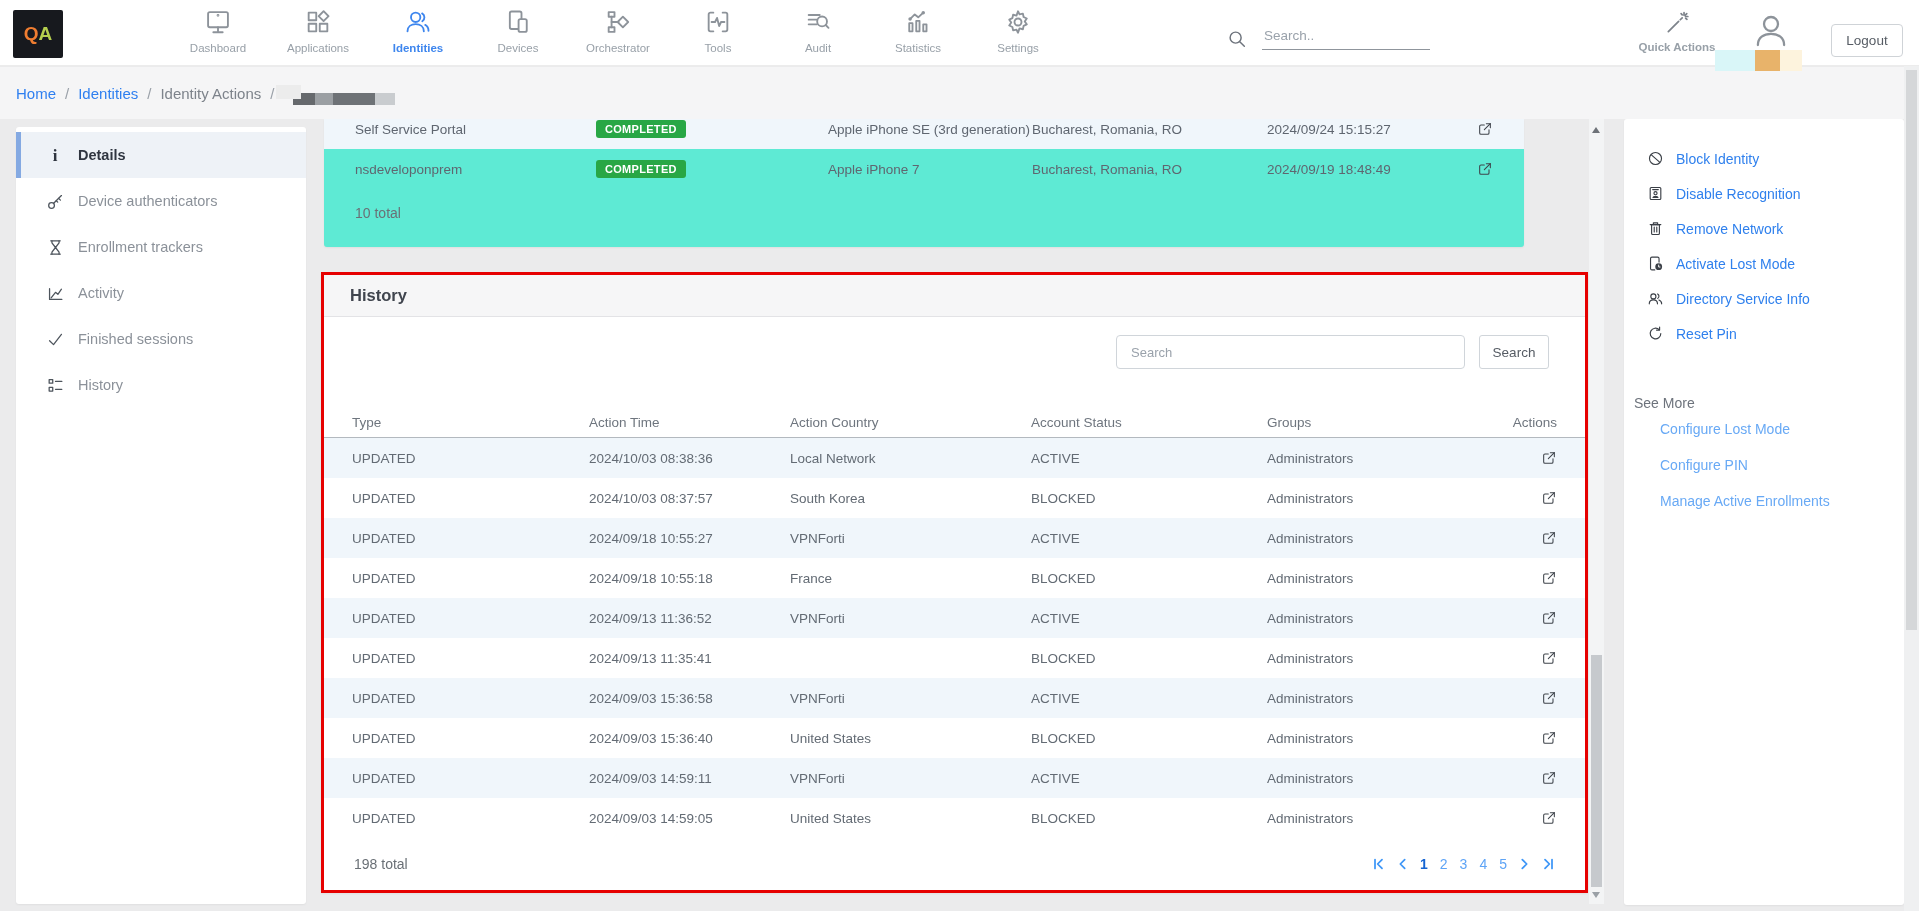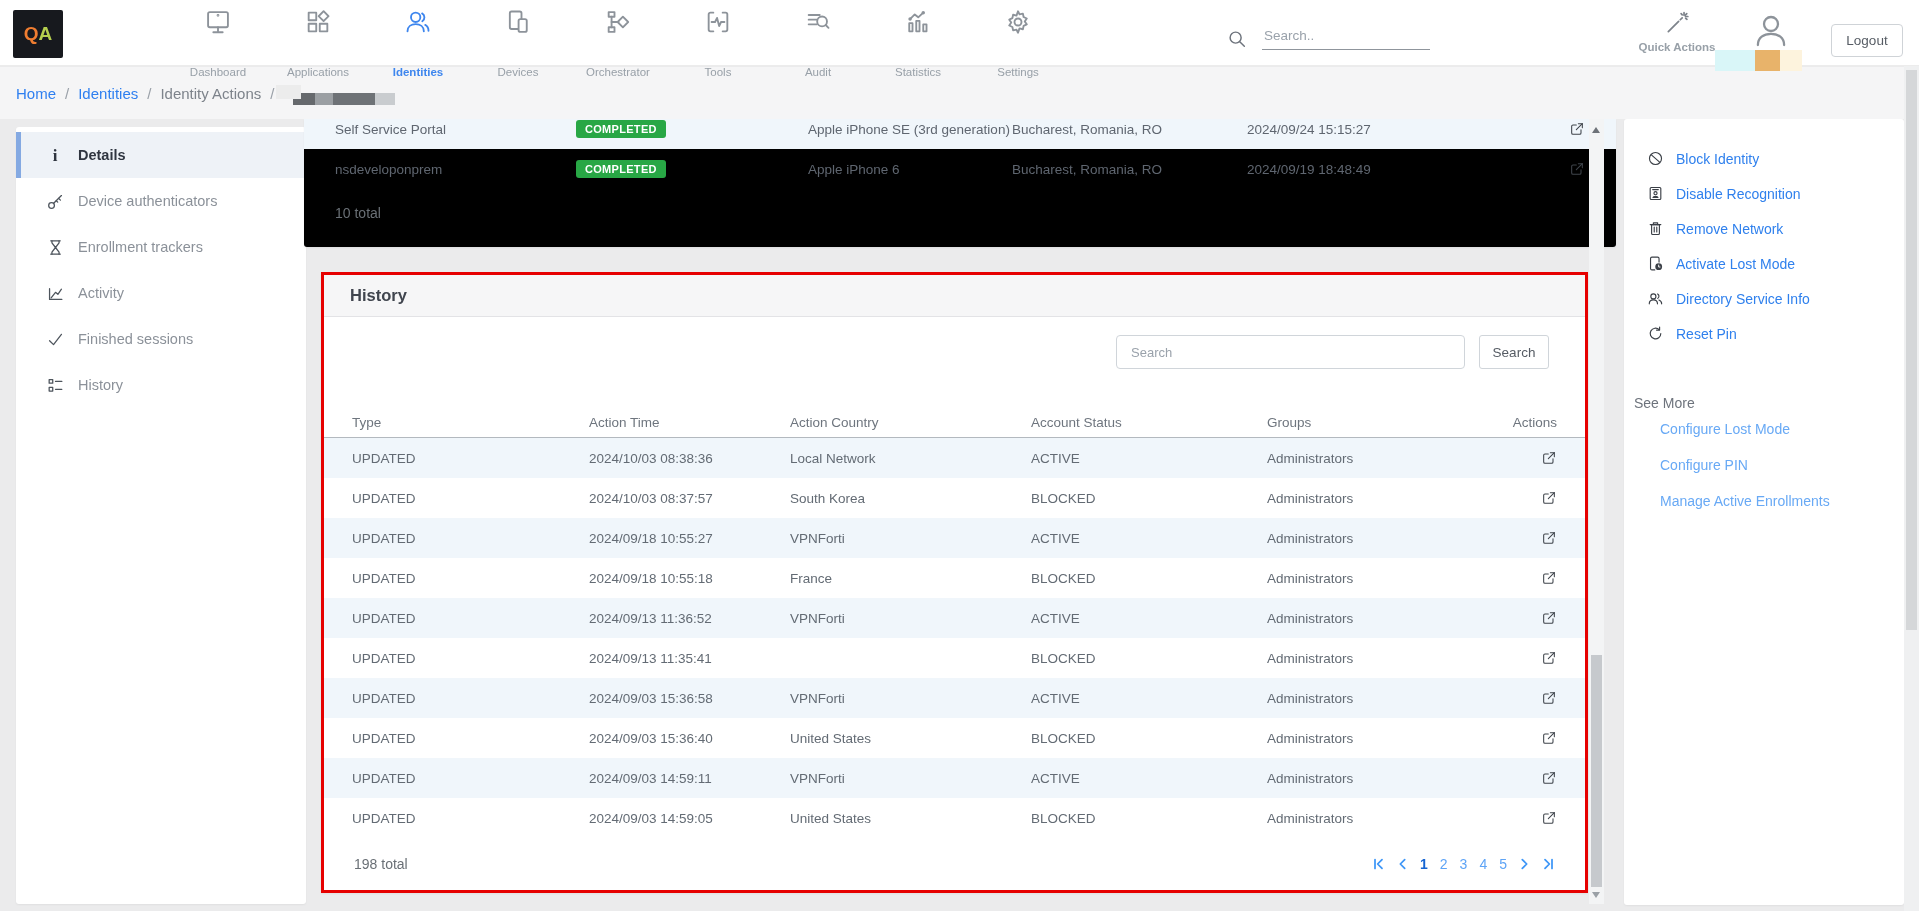--- a/index.html
+++ b/index.html
@@ -10,21 +10,21 @@
   svg { display:block; }
   .ico { stroke:currentColor; fill:none; stroke-width:1.6; stroke-linecap:round; stroke-linejoin:round; }
 
   
   .topbar { position:absolute; left:0; top:0; width:1919px; height:66px; background:#fff; border-bottom:1px solid #ececec; z-index:5; }
   .logo { position:absolute; left:13px; top:10px; width:50px; height:48px; background:#17191e; border-radius:2px;
           display:flex; align-items:center; justify-content:center; font-weight:700; font-size:19px; letter-spacing:0; }
   .logo .q { color:#ef7d31; } .logo .a { color:#b5cf4e; }
   .mainnav { position:absolute; left:168px; top:8px; display:flex; }
   .nav-item { width:100px; display:flex; flex-direction:column; align-items:center; gap:6px; color:#8d939a; cursor:pointer; }
-  .nav-item .nlabel { font-size:11.5px; color:#98a0a8;margin-top:24px; }
+  .nav-item .nlabel { font-size:11.5px; color:#98a0a8; }
   .nav-item.active { color:var(--accent-blue,#3e86ee); }
   .nav-item.active .nlabel { color:var(--accent-blue,#3e86ee); font-weight:700; }
   .topright { position:absolute; right:0; top:0; height:66px; }
   .gsearch { position:absolute; right:489px; top:26px; display:flex; align-items:flex-end; gap:14px; color:#6d737c; }
   .gsearch input { width:168px; border:none; border-bottom:1px solid #8f959c; background:transparent; font-size:13.5px; padding:2px 2px 6px; outline:none; font-family:inherit; color:#555; }
   .gsearch input::placeholder { color:#9aa2ab; }
   .quick { position:absolute; right:182px; top:10px; width:120px; display:flex; flex-direction:column; align-items:center; gap:5px; color:#7d838b; cursor:pointer; }
   .quick .nlabel { font-size:11.5px; color:#98a0a8;font-weight:bold; }
   .avatarwrap { position:absolute; right:105px; top:10px; width:64px; color:#8d939a; }
   .redact-av { position:absolute; left:-35px; top:40px; display:flex; height:21px; }
@@ -40,21 +40,21 @@
   .redact-bar { display:flex; height:12px; margin-left:10px; margin-top:12px; }
 
   
   .sidebar { position:absolute; left:16px; top:127px; width:290px; height:777px; background:#fff; border-radius:3px; box-shadow:0 1px 2px rgba(0,0,0,.05); padding-top:5px; }
   .side-item { height:46px; display:flex; align-items:center; gap:13px; padding-left:24px; color:#8b9199; font-size:14.5px; cursor:pointer; border-left:5px solid transparent; }
   .side-item .sicon { width:20px; display:flex; justify-content:center; color:#4d545c; }
   .side-item.active { background:#eef2f7; border-left-color:#84a9e2; color:#2f3540; font-weight:700; }
   .icon-i { font-family:"Liberation Serif", serif; font-weight:700; font-size:17px; line-height:1; color:#2f3540; }
 
   
-  .sessions-card { position:absolute; left:304px; top:119px; width:1312px; height:128px; background:#000000; border-radius:0 0 3px 3px; overflow:hidden; box-shadow:0 1px 2px rgba(0,0,0,.05); }
+  .sessions-card { position:absolute; left:324px; top:119px; width:1200px; height:128px; background:#5eead4; border-radius:0 0 3px 3px; overflow:hidden; box-shadow:0 1px 2px rgba(0,0,0,.05); }
   .s-table { margin-top:-10px; }
   .s-grid { display:grid; grid-template-columns:241px 232px 204px 235px 1fr 40px; align-items:center; padding:0 31px; }
   .s-row { height:40px; font-size:13.5px; color:#5f6670; }
   .s-table div.s-row:nth-of-type(odd) { background:var(--row-stripe,#f0f6fb); }
   .badge { display:inline-block; width:max-content; background:var(--badge-green,#28a745); color:#fff; font-size:11px; font-weight:700; padding:3px 9px; border-radius:3px; letter-spacing:.3px; }
   .total-line { font-size:14px; color:#6a7076; padding-left:31px; margin-top:16px; }
   .row-action { justify-self:end; color:#3f444b; cursor:pointer; }
 
   .history-card { position:absolute; left:321px; top:272px; width:1267px; height:621px; background:#fff; border:3px solid var(--highlight-red,#e60000); box-shadow:0 1px 2px rgba(0,0,0,.05); }
   .hist-header { height:42px; background:#f6f6f7; border-bottom:1px solid #e3e3e6; display:flex; align-items:center; padding-left:26px; }
@@ -333,21 +333,21 @@
               <path d="M18 13v5a2 2 0 0 1-2 2H6a2 2 0 0 1-2-2V8a2 2 0 0 1 2-2h5"></path>
               <polyline points="14 4 20 4 20 10"></polyline>
               <line x1="11" y1="13" x2="20" y2="4"></line>
             </svg>
           </span>
         </div>
 
         <div class="s-row s-grid">
           <span>nsdeveloponprem</span>
           <span><span class="badge">COMPLETED</span></span>
-          <span>Apple iPhone 6</span>
+          <span>Apple iPhone 7</span>
           <span>Bucharest, Romania, RO</span>
           <span>2024/09/19 18:48:49</span>
           <span class="row-action">
             <svg class="ico" width="16" height="16" viewBox="0 0 24 24">
               <path d="M18 13v5a2 2 0 0 1-2 2H6a2 2 0 0 1-2-2V8a2 2 0 0 1 2-2h5"></path>
               <polyline points="14 4 20 4 20 10"></polyline>
               <line x1="11" y1="13" x2="20" y2="4"></line>
             </svg>
           </span>
         </div>

